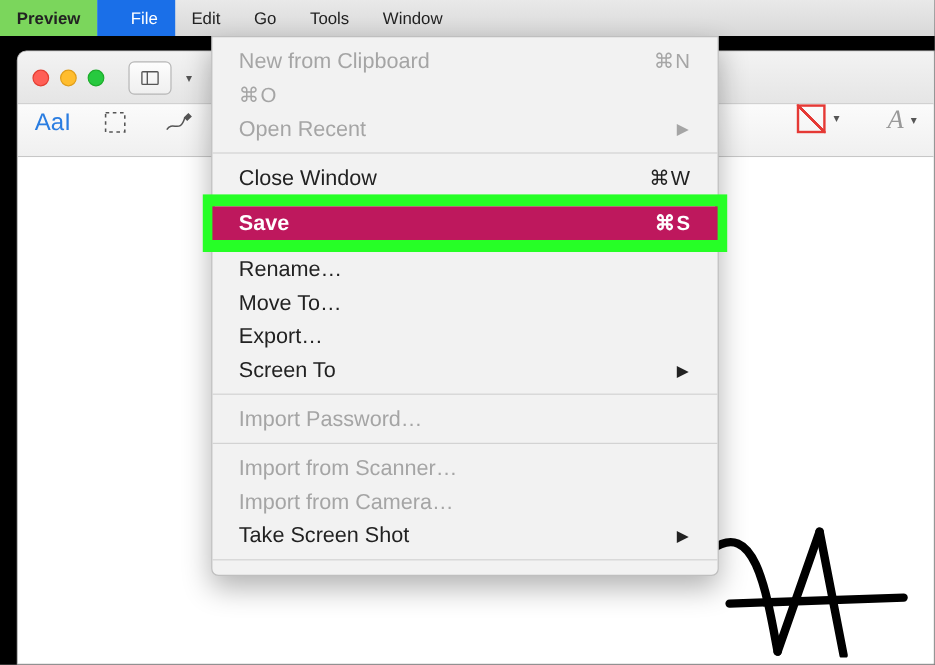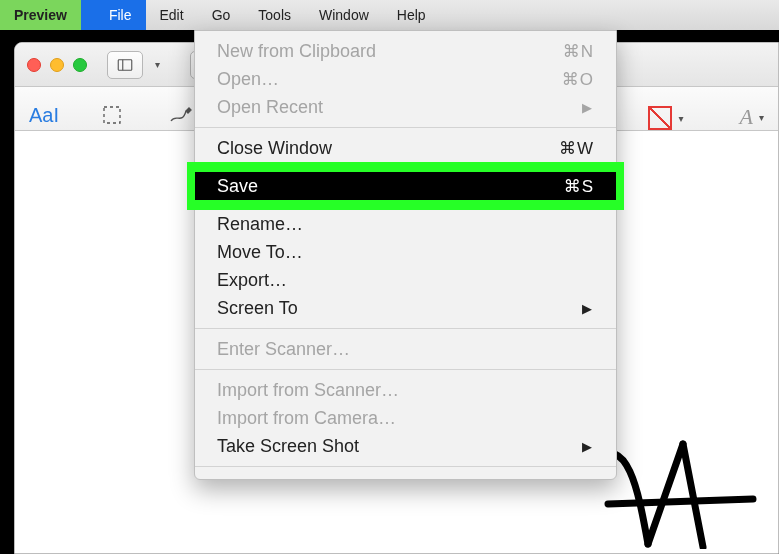--- a/index.html
+++ b/index.html
@@ -13,58 +13,57 @@
 .window { position: absolute; left: 14px; top: 42px; right: 0; bottom: 0; background: #fff; border-radius: 8px 0 0 0; border: 1px solid #bdbdbd; overflow: hidden; }
 .titlebar { height: 44px; background: linear-gradient(#f3f3f3,#e5e5e5); border-bottom: 1px solid #c7c7c7; display: flex; align-items: center; padding: 0 12px; gap: 8px; }
 .traffic { display: flex; gap: 9px; margin-right: 12px; }
 .dot { width: 14px; height: 14px; border-radius: 50%; }
 .dot.r { background: #ff5f56; border: 1px solid #e33e32; }
 .dot.y { background: #ffbd2e; border: 1px solid #e09e1a; }
 .dot.g { background: #27c93f; border: 1px solid #1dad2b; }
 .tbtn { width: 36px; height: 28px; border: 1px solid #b7b7b7; border-radius: 5px; background: linear-gradient(#fdfdfd,#efefef); display: flex; align-items: center; justify-content: center; color: #555; font-size: 16px; }
 .tbtn svg { width: 18px; height: 18px; stroke: #555; fill: none; stroke-width: 1.5; }
 
-.toolbar2 { height: 44px; background: linear-gradient(#fbfbfb,#f0f0f0); border-bottom: 1px solid #c7c7c7; display: flex; align-items: flex-end; padding: 0 14px; gap: 38px; }
+.toolbar2 { height: 44px; background: linear-gradient(#fbfbfb,#f0f0f0); border-bottom: 1px solid #c7c7c7; display: flex; align-items: flex-start; padding: 0 14px; gap: 22px; }
 .tool { width: 30px; height: 30px; display: flex; align-items: center; justify-content: center; color: #444; }
 .tool.aa { color: #2a7de1; font-size: 20px; }
 .tool svg { width: 24px; height: 24px; stroke: #555; fill: none; stroke-width: 1.3; }
 .toolbar2 .spacer { flex: 1; }
 .colorbox { width: 24px; height: 24px; border: 2px solid #e53935; position: relative; }
 .colorbox:after { content: ""; position: absolute; left: -2px; bottom: -2px; right: -2px; top: -2px; background: linear-gradient(to top right, transparent 46%, #e53935 46%, #e53935 54%, transparent 54%); }
 .caret { font-size: 10px; color: #555; margin-left: 4px; }
 .fontA { font-style: italic; font-family: serif; font-size: 22px; color: #999; }
 
 .canvas { position: absolute; left: 0; right: 0; top: 88px; bottom: 0; background: #fff; }
 .scribble { position: absolute; right: 20px; bottom: 0; }
 .scribble svg { stroke: #000; stroke-width: 7; fill: none; stroke-linecap: round; }
 
-.menu { position: absolute; left: 194px; top: 30px; width: 423px; background: #f2f2f2; border: 1px solid #bfbfbf; border-radius: 0 0 6px 6px; box-shadow: 0 10px 24px rgba(0,0,0,.3); padding: 6px 0; }
+.menu { position: absolute; left: 176px; top: 30px; width: 423px; background: #f2f2f2; border: 1px solid #bfbfbf; border-radius: 0 0 6px 6px; box-shadow: 0 10px 24px rgba(0,0,0,.3); padding: 6px 0; }
 .menu .row { display: flex; align-items: center; height: 28px; padding: 0 22px; font-size: 18px; color: #222; position: relative; }
 .menu .row.disabled { color: #a5a5a5; }
 .menu .row .lbl { flex: 1; }
 .menu .row .sc { font-size: 17px; letter-spacing: 1px; }
 .menu .row .sub { font-size: 13px; margin-right: 2px; }
 .menu .sep { height: 1px; background: #d3d3d3; margin: 6px 0; }
 
 .hl-wrap { position: relative; padding: 10px 0; }
 .hl-border { position: absolute; left: -8px; right: -8px; top: 0; bottom: 0; border: 10px solid #26ff26; }
-.menu .row.selected { background: #000000; color: #fff; }
+.menu .row.selected { background: #be185d; color: #fff; font-weight: bold; }
 .menu .row.selected .sc { color: #fff; }
 </style>
 </head>
 <body>
 
 <div class="menubar">
   <div class="appname">Preview</div>
   <div class="mitem active">File</div>
   <div class="mitem">Edit</div>
   <div class="mitem">Go</div>
   <div class="mitem">Tools</div>
   <div class="mitem">Window</div>
-  <div class="mitem">Help</div>
 </div>
 
 <div class="window">
   <div class="titlebar">
     <div class="traffic">
       <div class="dot r"></div>
       <div class="dot y"></div>
       <div class="dot g"></div>
     </div>
     <div class="tbtn">
@@ -128,21 +127,20 @@
   </div>
 </div>
 
 <div class="menu">
   <div id="g1">
       <div class="row disabled">
         <span class="lbl">New from Clipboard</span>
         <span class="sc">⌘N</span>
       </div>
       <div class="row disabled">
-        <span class="lbl">Open…</span>
         <span class="sc">⌘O</span>
       </div>
       <div class="row disabled">
         <span class="lbl">Open Recent</span>
         <span class="sub">▶</span>
       </div>
     </div>
   <div class="sep"></div>
   <div id="g2a">
       <div class="row">
@@ -168,21 +166,21 @@
         <span class="lbl">Export…</span>
       </div>
       <div class="row">
         <span class="lbl">Screen To</span>
         <span class="sub">▶</span>
       </div>
     </div>
   <div class="sep"></div>
   <div id="g3">
       <div class="row disabled">
-        <span class="lbl">Enter Scanner…</span>
+        <span class="lbl">Import Password…</span>
       </div>
     </div>
   <div class="sep"></div>
   <div id="g4">
       <div class="row disabled">
         <span class="lbl">Import from Scanner…</span>
       </div>
       <div class="row disabled">
         <span class="lbl">Import from Camera…</span>
       </div>

